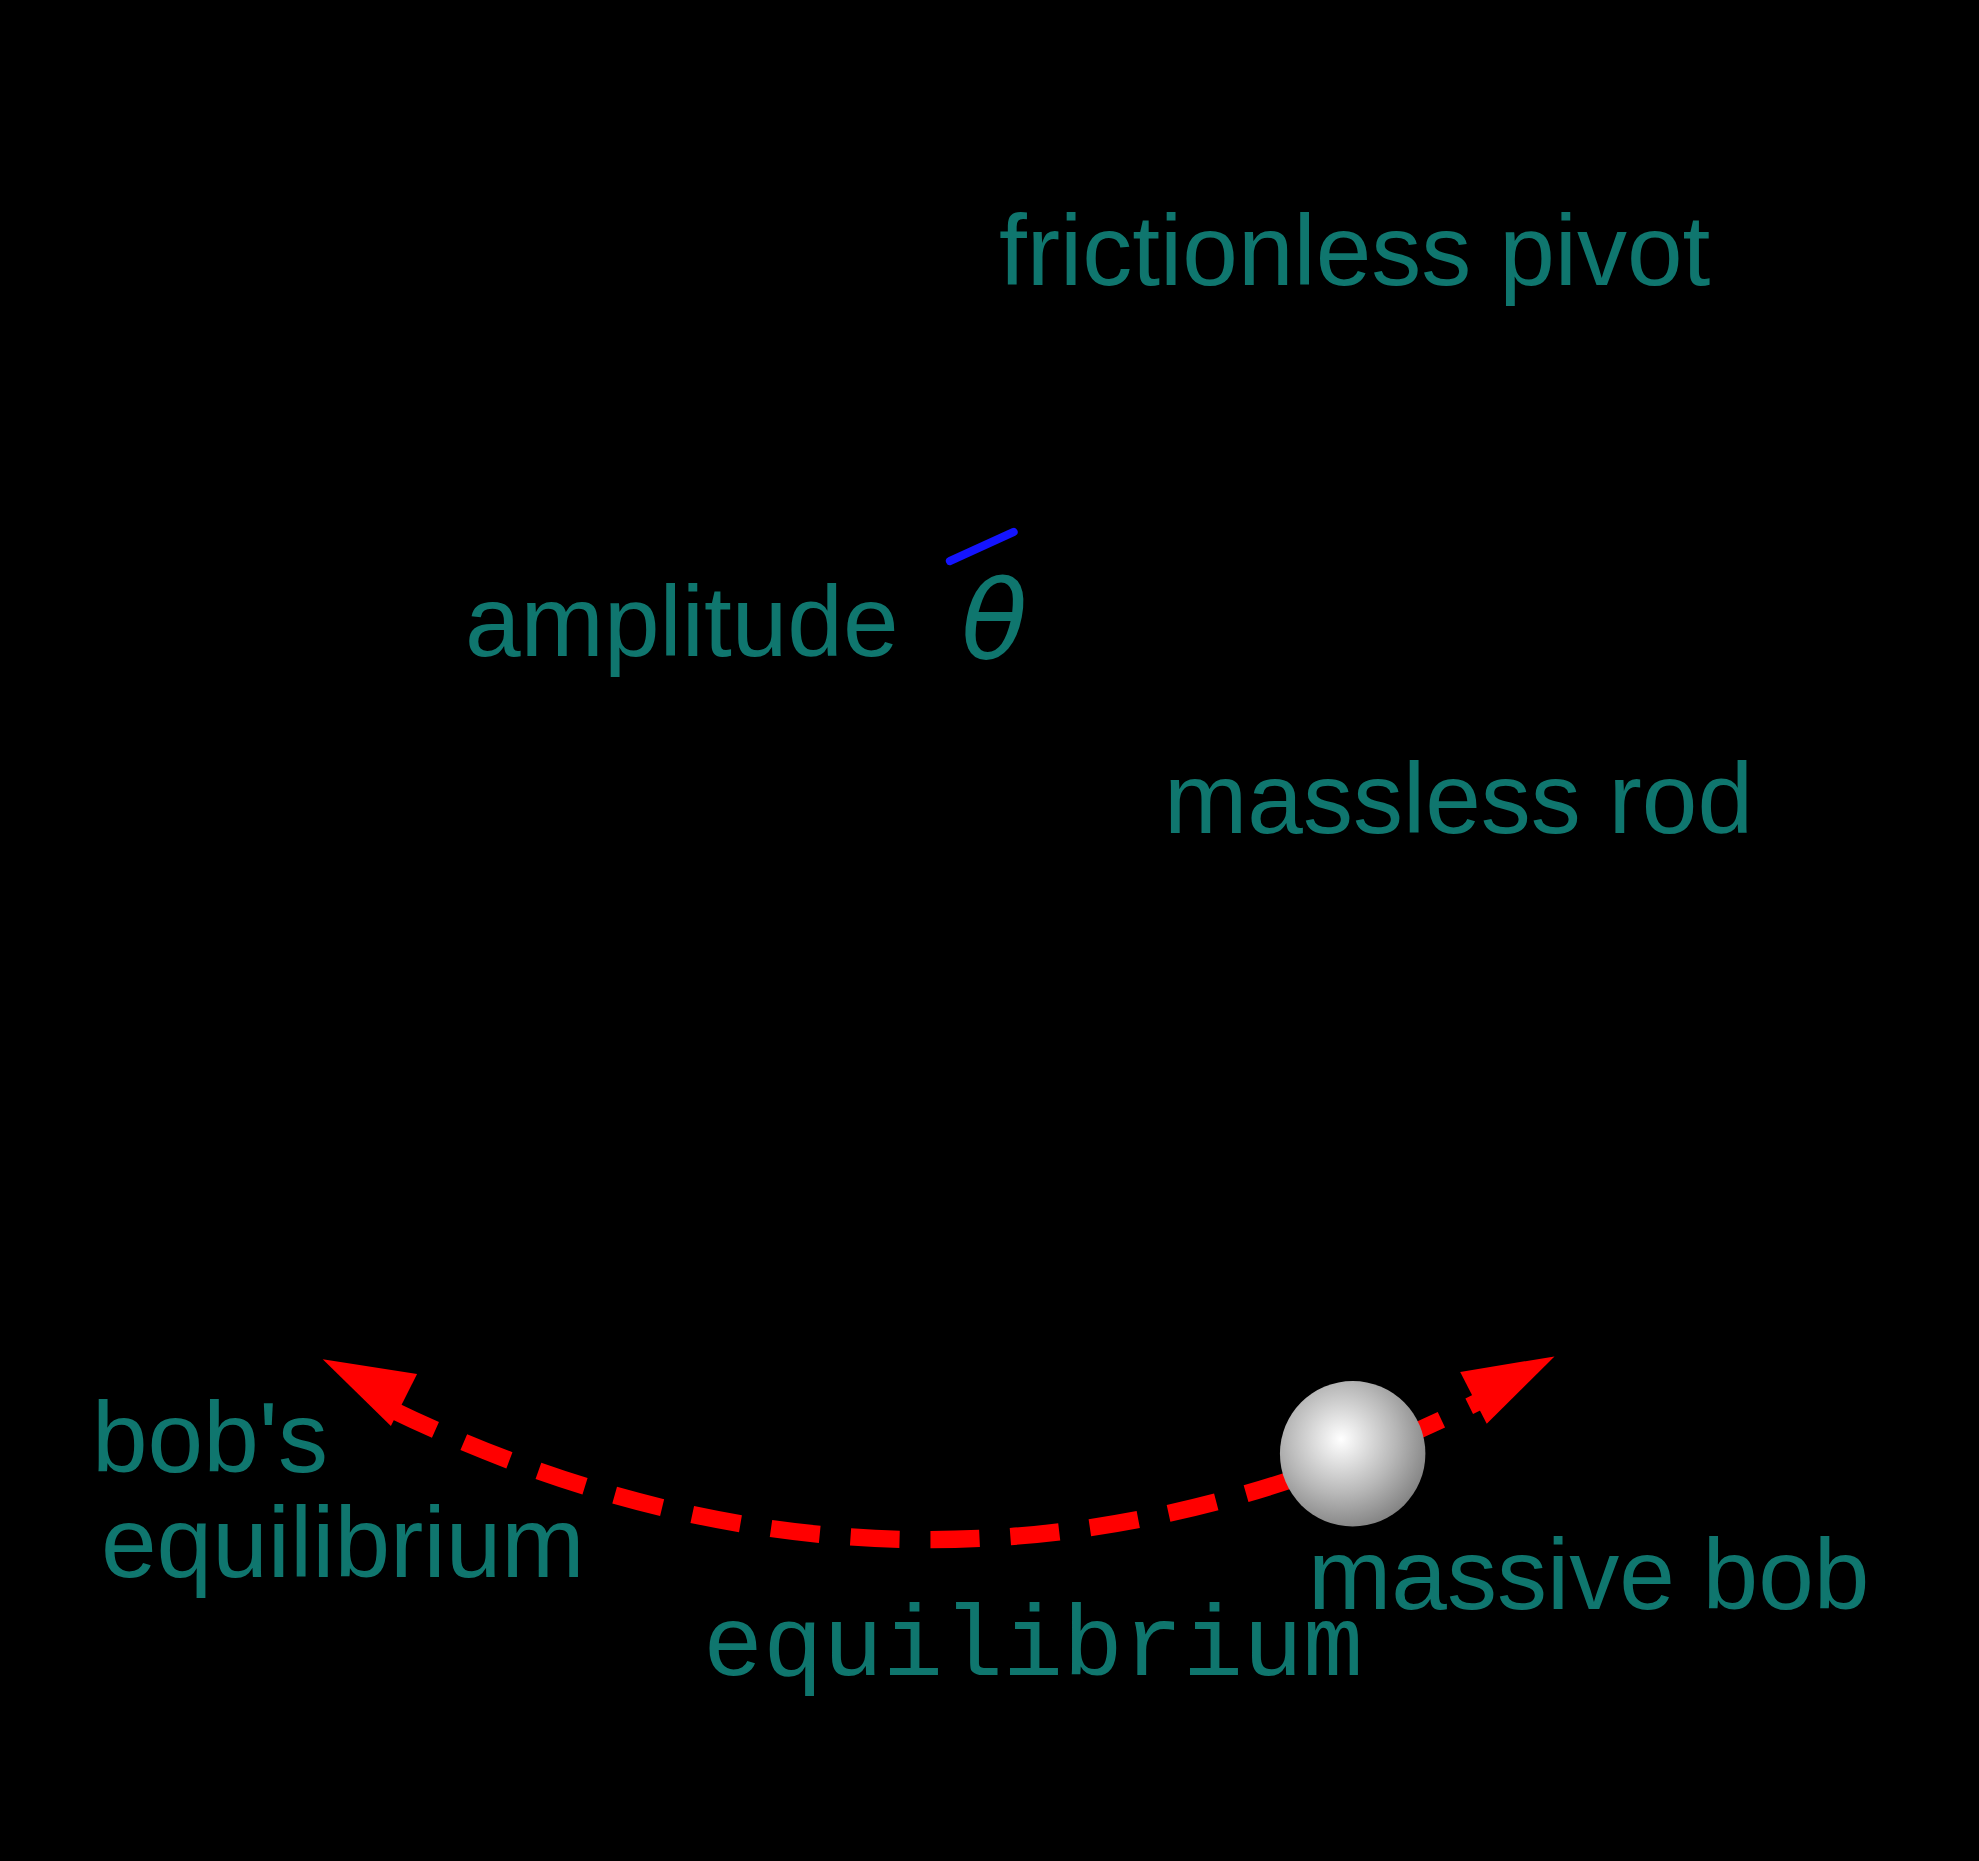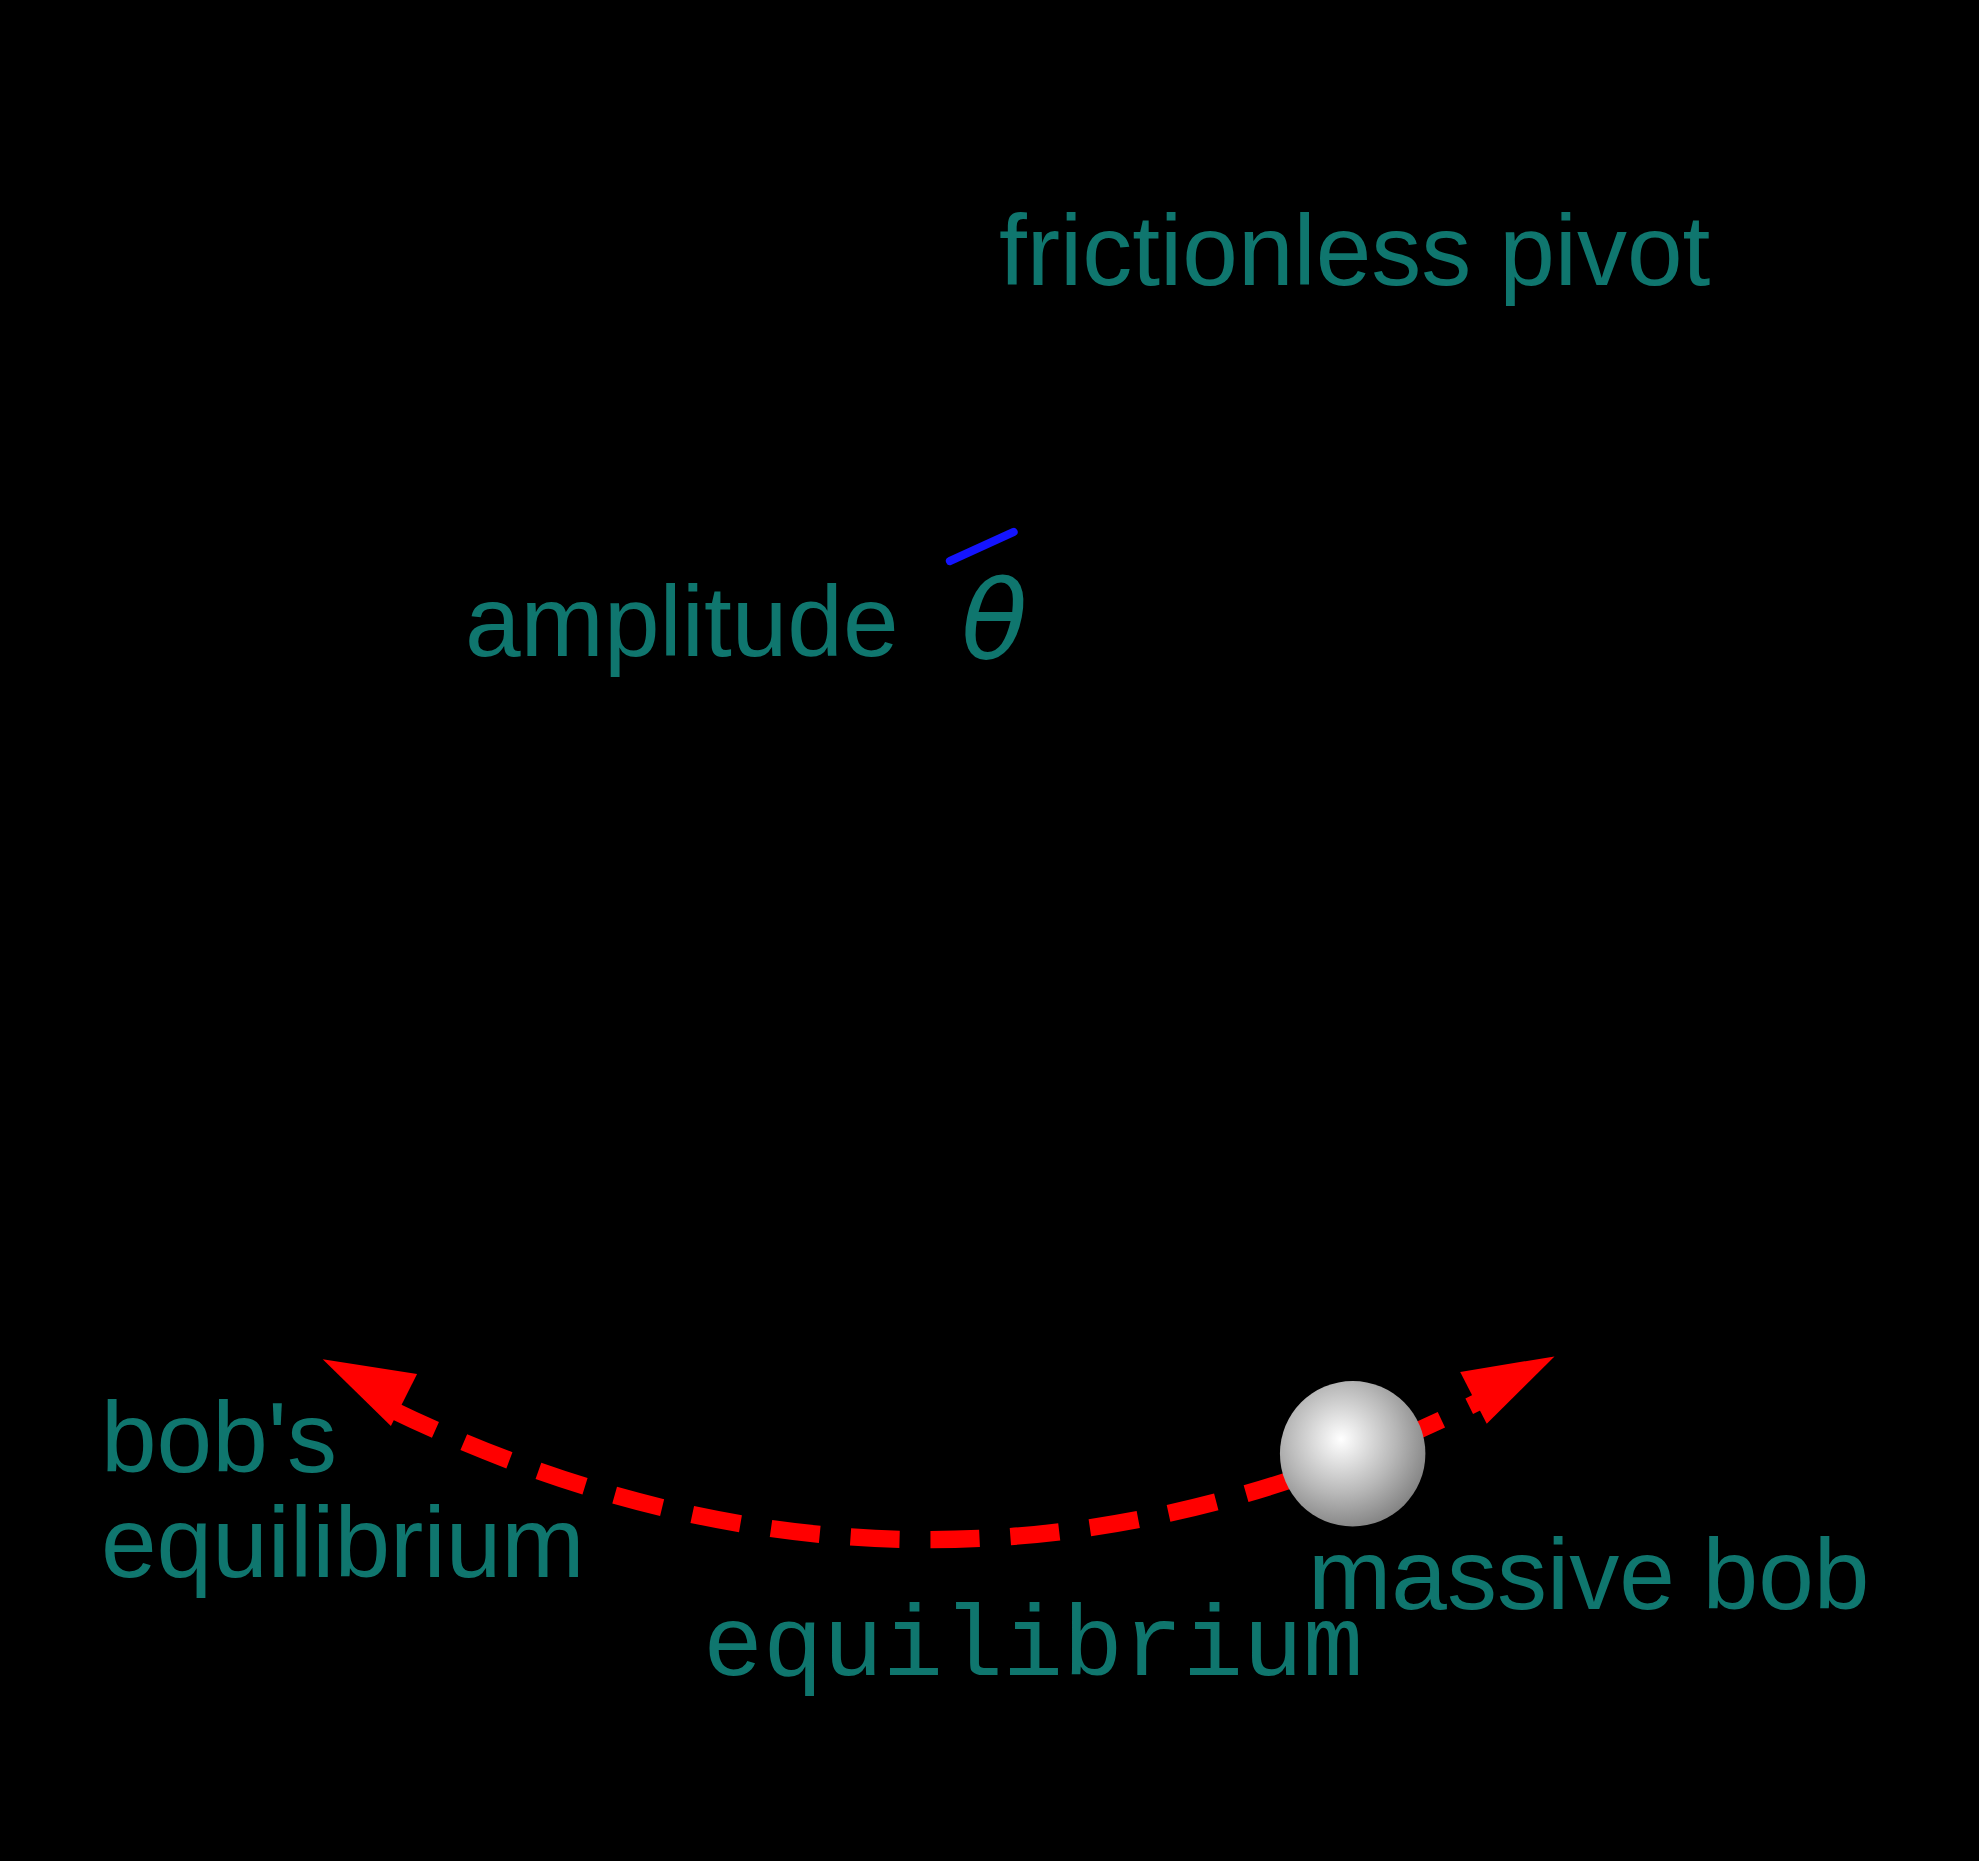--- a/index.html
+++ b/index.html
@@ -59,22 +59,23 @@
 
     <circle cx="1488" cy="1599" r="80" fill="url(#bobGrad)"></circle>
   </svg>
 
   <div class="label" style="left:999px; top:199px;">frictionless pivot</div>
 
   <div class="label" style="left:465px; top:570px;">amplitude</div>
 
   <div class="label theta" style="left:961px; top:565px;">θ</div>
 
+  <div class="label" style="left:1164px; top:747px;">massless rod</div>
 
-  <div class="label" style="left:101px; top:1386px;">bob's</div>
+  <div class="label" style="left:92px; top:1386px;">bob's</div>
 
   <div class="label" style="left:101px; top:1491px;">equilibrium</div>
 
   <div class="label" style="left:1308px; top:1523px;">massive bob</div>
 
   <div class="label" style="left:703px; top:1598px;font-family:Liberation Mono, monospace;">equilibrium</div>
 
 
 </div>
 

